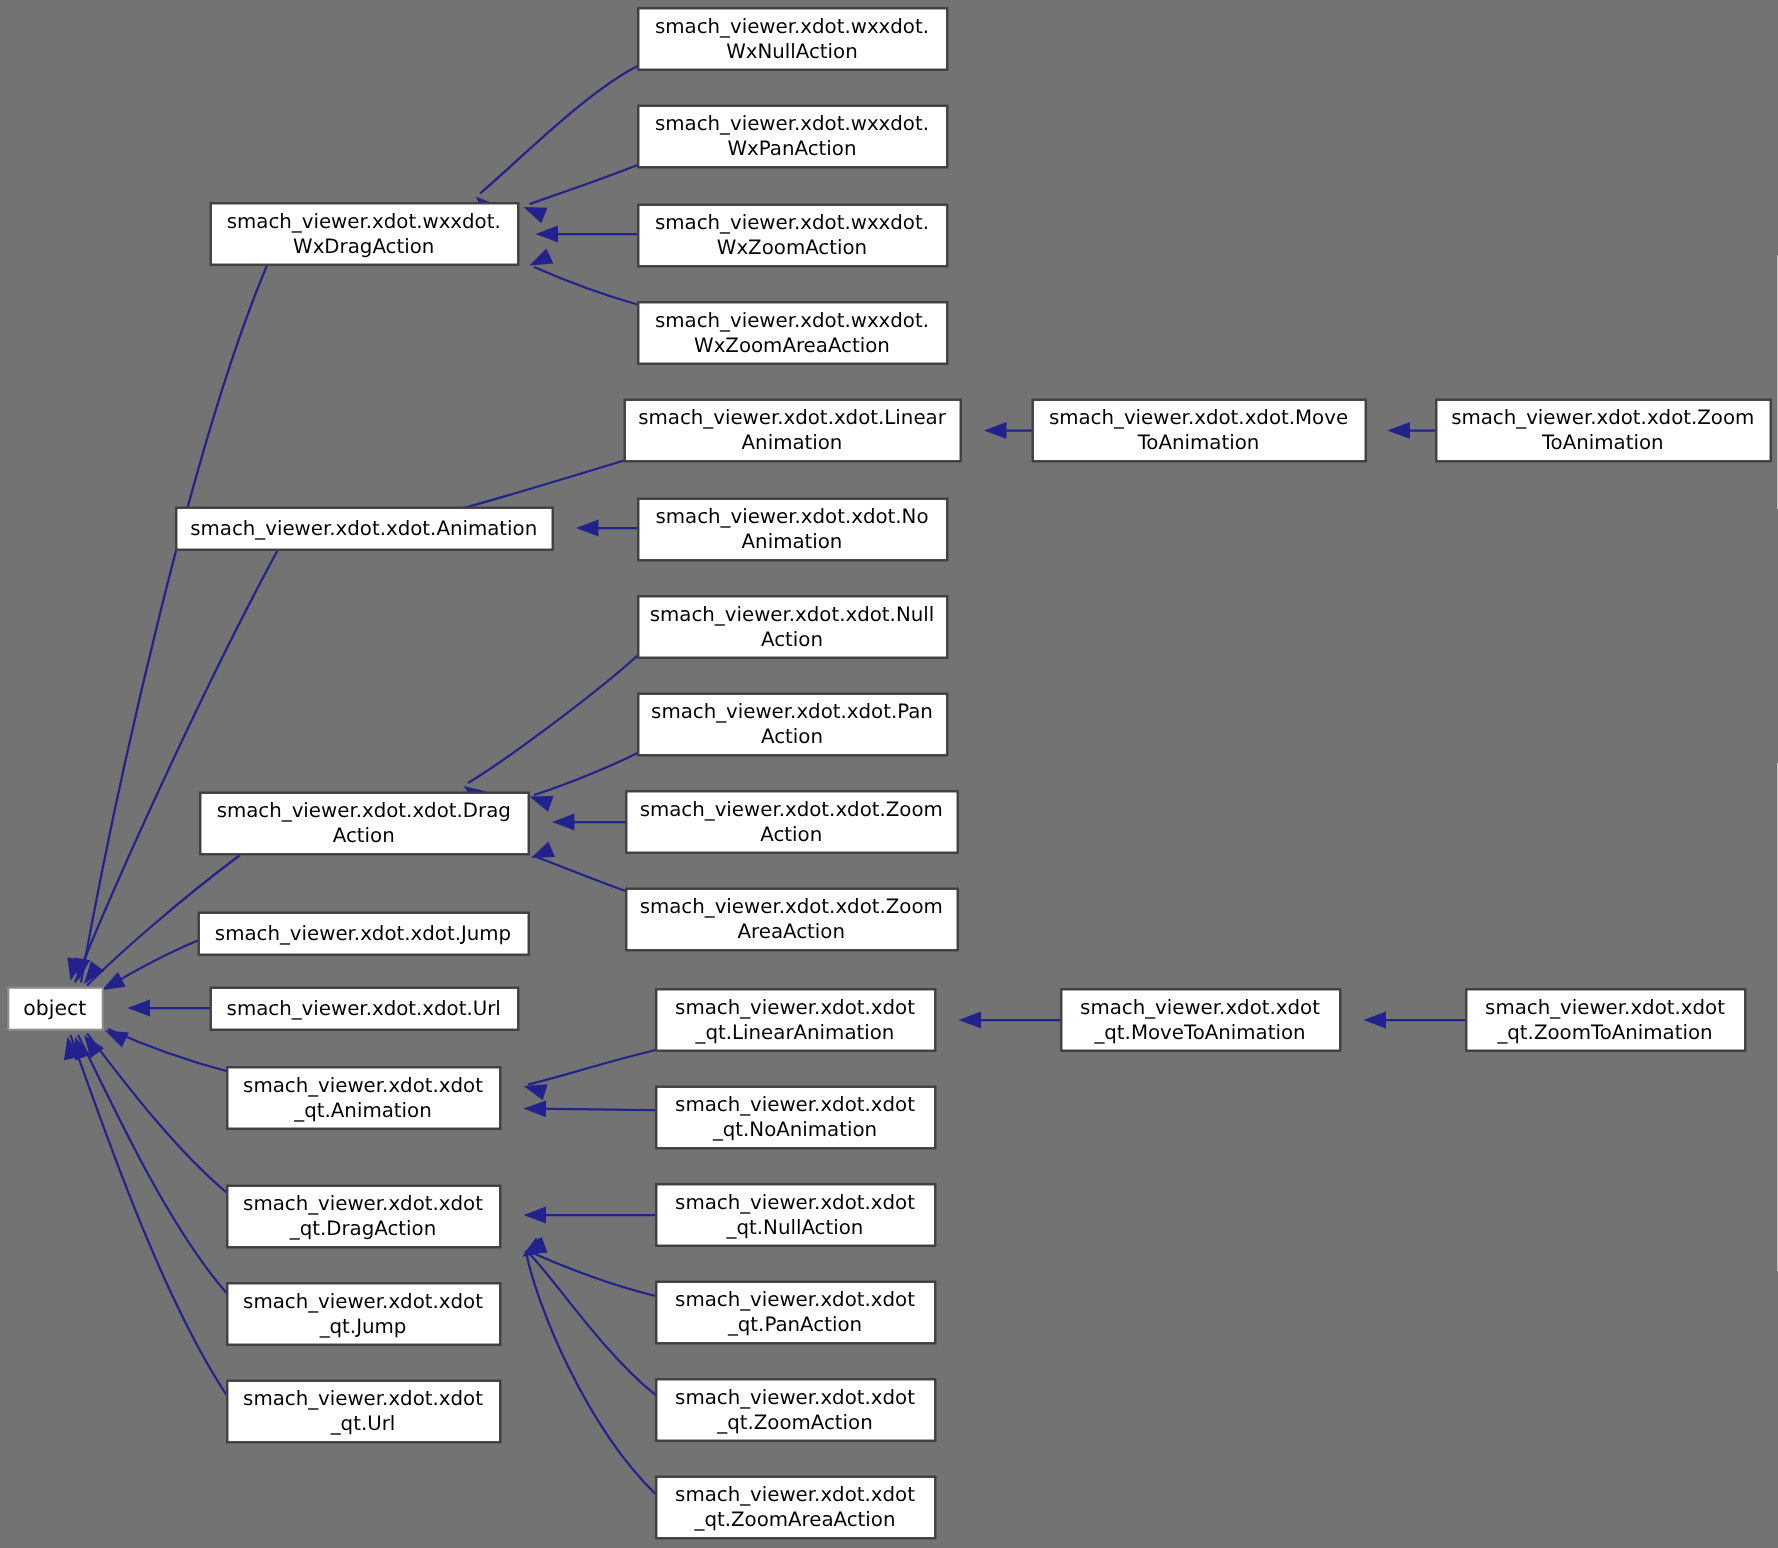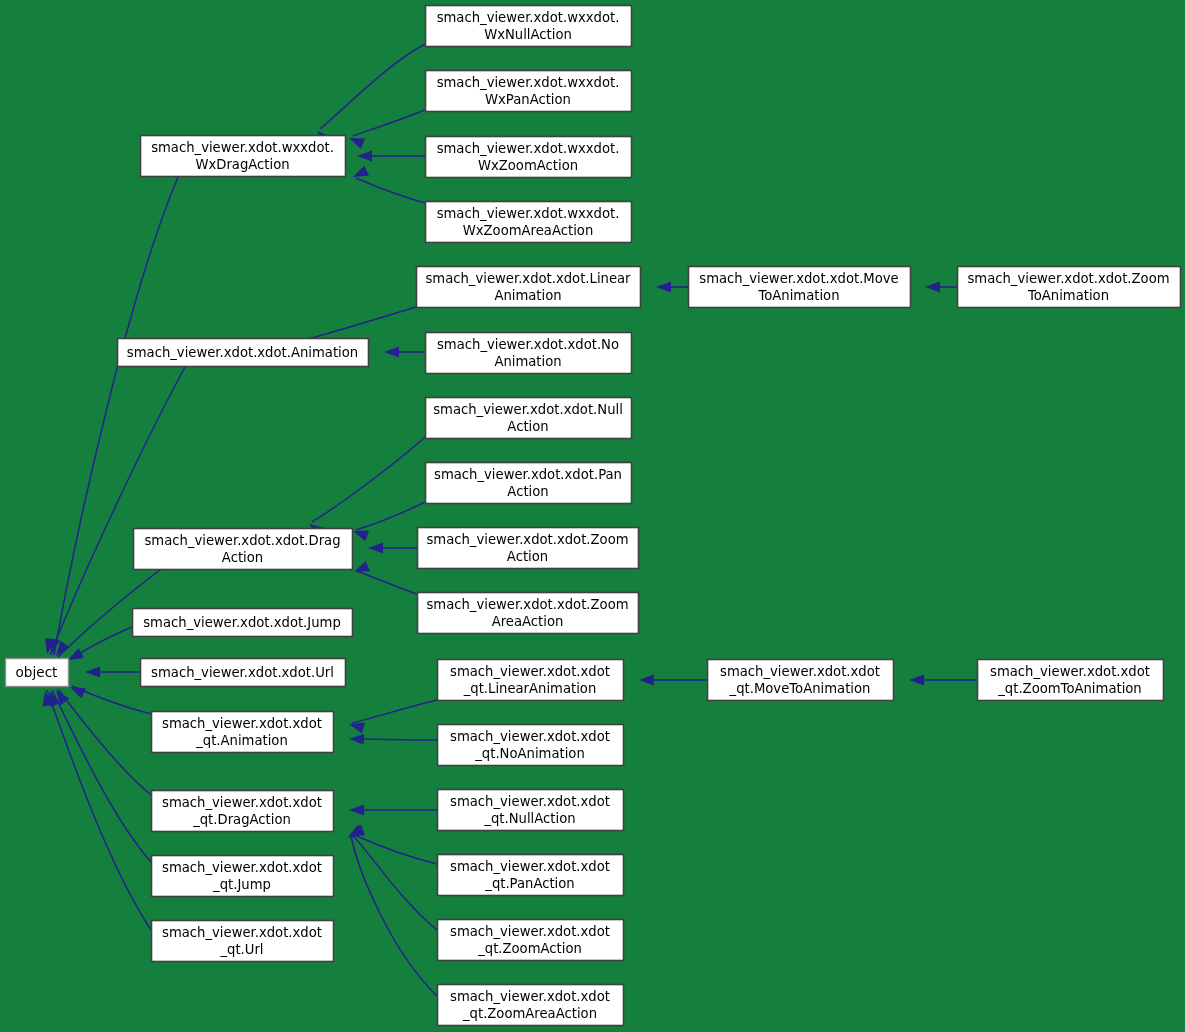--- a/index.html
+++ b/index.html
@@ -4,21 +4,21 @@
 <style>
   html, body {
     margin: 0;
     padding: 0;
     background: #ffffff;
   }
   #canvas-wrap {
     position: relative;
     width: 1185px;
     height: 1032px;
-    background: #15803d;
+    background: #737373;
     font-family: "DejaVu Sans", "Liberation Sans", sans-serif;
   }
   svg.diagram {
     display: block;
     width: 1185px;
     height: 1032px;
   }
   .node-rect {
     fill: #ffffff;
     stroke: #404040;

